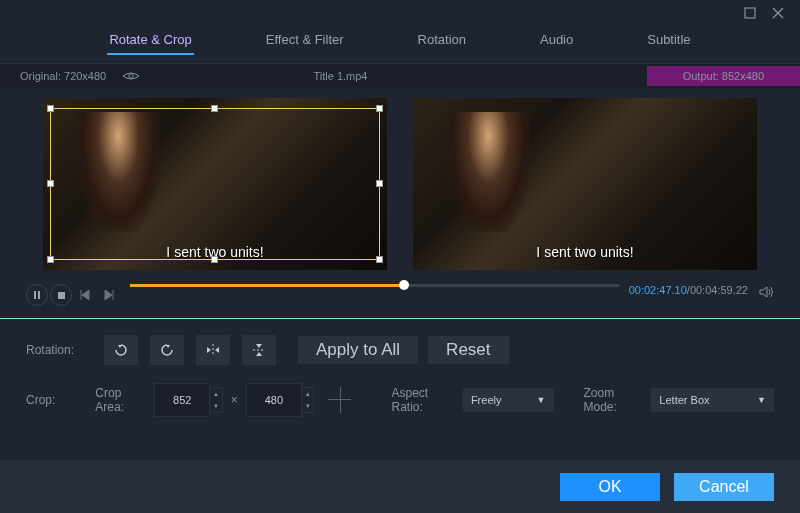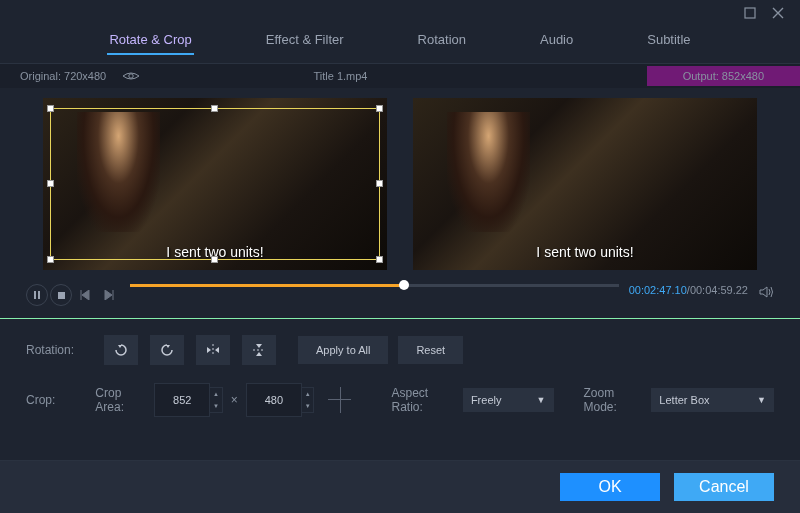--- a/index.html
+++ b/index.html
@@ -30,21 +30,21 @@
 .slider{flex:1;height:3px;background:#3a4250;position:relative;margin:0 8px}
 .slider-fill{position:absolute;left:0;top:0;height:100%;width:56%;background:#f7a428}
 .slider-thumb{position:absolute;left:56%;top:-4px;width:10px;height:10px;background:#fff;border-radius:50%;margin-left:-5px;cursor:pointer}
 .timecode{font-size:11px}
 .timecode .cur{color:#3fa9f5}
 .vol{width:16px;height:16px;margin-left:8px}
 .controls{padding:16px 26px;border-top:1px solid #86efac}
 .ctrl-row{display:flex;align-items:center;margin-bottom:18px}
 .ctrl-label{width:78px;font-size:12px}
 .icon-btn{width:34px;height:30px;background:#2a3240;border:none;margin-right:12px;cursor:pointer;display:flex;align-items:center;justify-content:center;color:#c5cbd6}
-.text-btn{height:28px;padding:0 18px;background:#2a3240;border:none;color:#c5cbd6;margin-left:10px;cursor:pointer;font-size:11px}
+.text-btn{height:28px;padding:0 18px;background:#2a3240;border:none;color:#c5cbd6;margin-left:10px;cursor:pointer;font-size:17px}
 .num-input{width:56px;height:34px;background:#1a1f2a;border:1px solid #2a3240;color:#c5cbd6;text-align:center;font-size:11px}
 .spin{width:14px;height:26px;display:flex;flex-direction:column;border:1px solid #2a3240;border-left:none}
 .spin div{flex:1;display:flex;align-items:center;justify-content:center;font-size:6px;cursor:pointer;color:#8892a0}
 .sel{height:24px;background:#2a3240;border:none;color:#c5cbd6;padding:0 8px;font-size:11px;cursor:pointer;display:flex;align-items:center;justify-content:space-between}
 .sel .chev{font-size:9px;margin-left:auto}
 .x-sep{margin:0 8px}
 .center-ic{width:26px;height:26px;margin-left:14px;position:relative}
 .center-ic::before,.center-ic::after{content:'';position:absolute;background:#5a6272}
 .center-ic::before{left:0;right:0;top:12px;height:1px}
 .center-ic::after{top:0;bottom:0;left:12px;width:1px}

